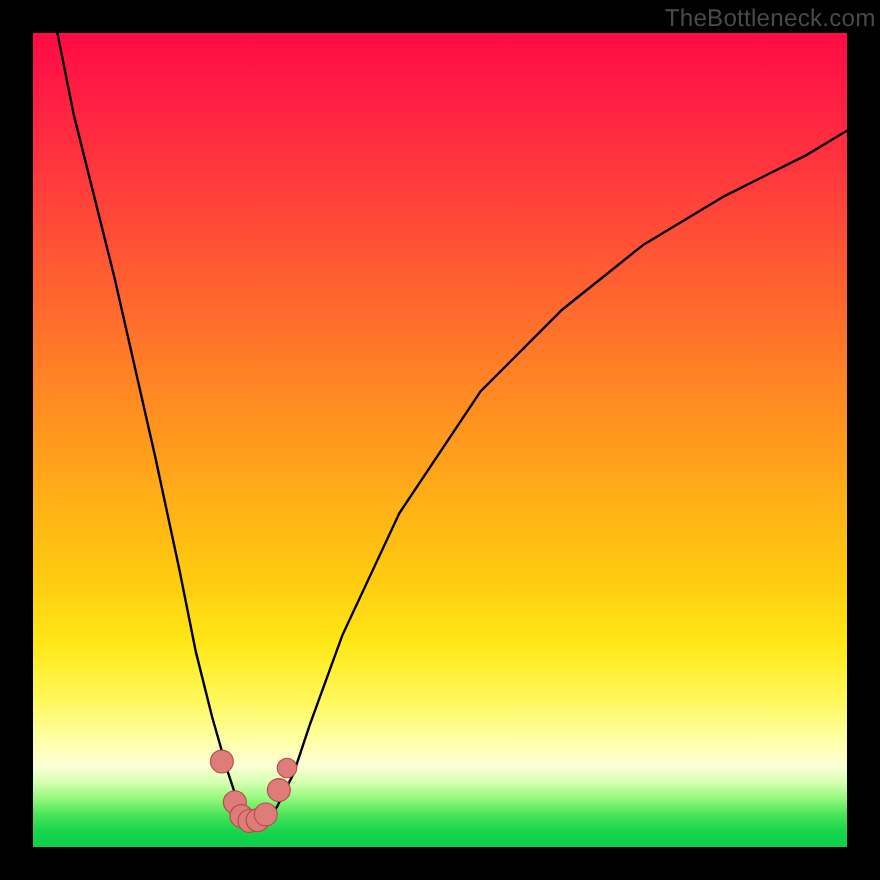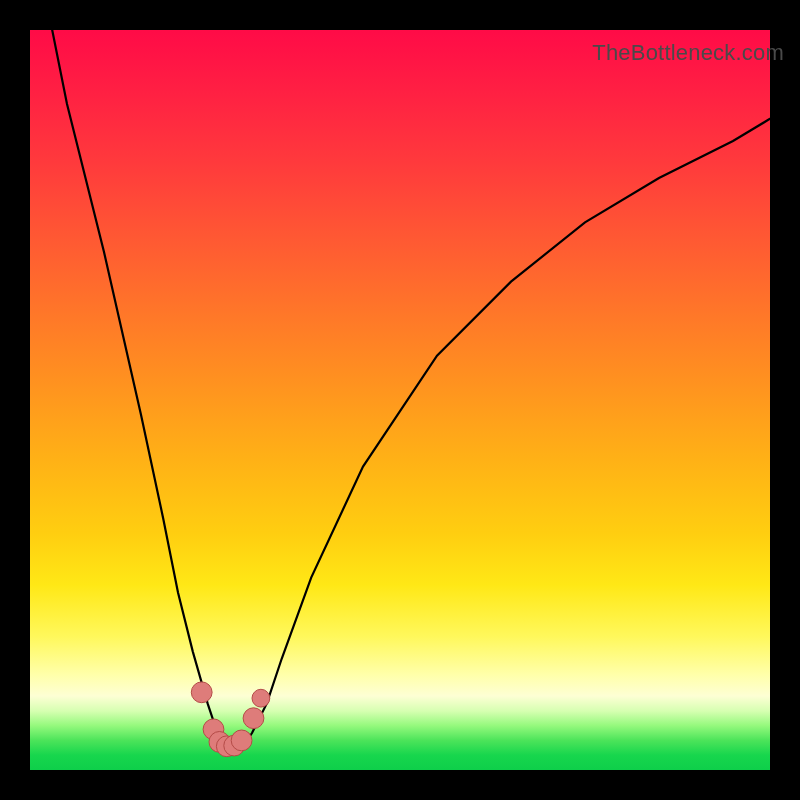--- a/index.html
+++ b/index.html
@@ -51,25 +51,24 @@
       #0ecf4a 100%
     );
   }
   svg.curve {
     position: absolute;
     inset: 0;
   }
   .watermark {
     position: absolute;
     top: 4px;
-    right: 16px;
+    right: 4px;
     color: #4a4a4a;
     font-size: 22px;
     letter-spacing: 0.2px;
-    margin-top: 36px;
   }
 </style>
 </head>
 <body>
 
 <div class="frame">
   <div class="plot-area">
     <div class="gradient"></div>
     <svg class="curve" viewBox="0 0 740 740" preserveAspectRatio="none">
       <path fill="none" stroke="#000" stroke-width="2.2" stroke-linecap="round" d="M22.2 0.0 L37.0 74.0 L74.0 222.0 L111.0 384.8 L133.2 488.4 L148.0 562.4 L162.8 621.6 L177.6 673.4 L185.0 695.6 L192.4 710.4 L199.8 717.8 L207.2 717.8 L214.6 714.1 L222.0 703.0 L236.8 673.4 L251.6 629.0 L281.2 547.6 L333.0 436.6 L407.0 325.6 L481.0 251.6 L555.0 192.4 L629.0 148.0 L703.0 111.0 L740.0 88.8"></path>

